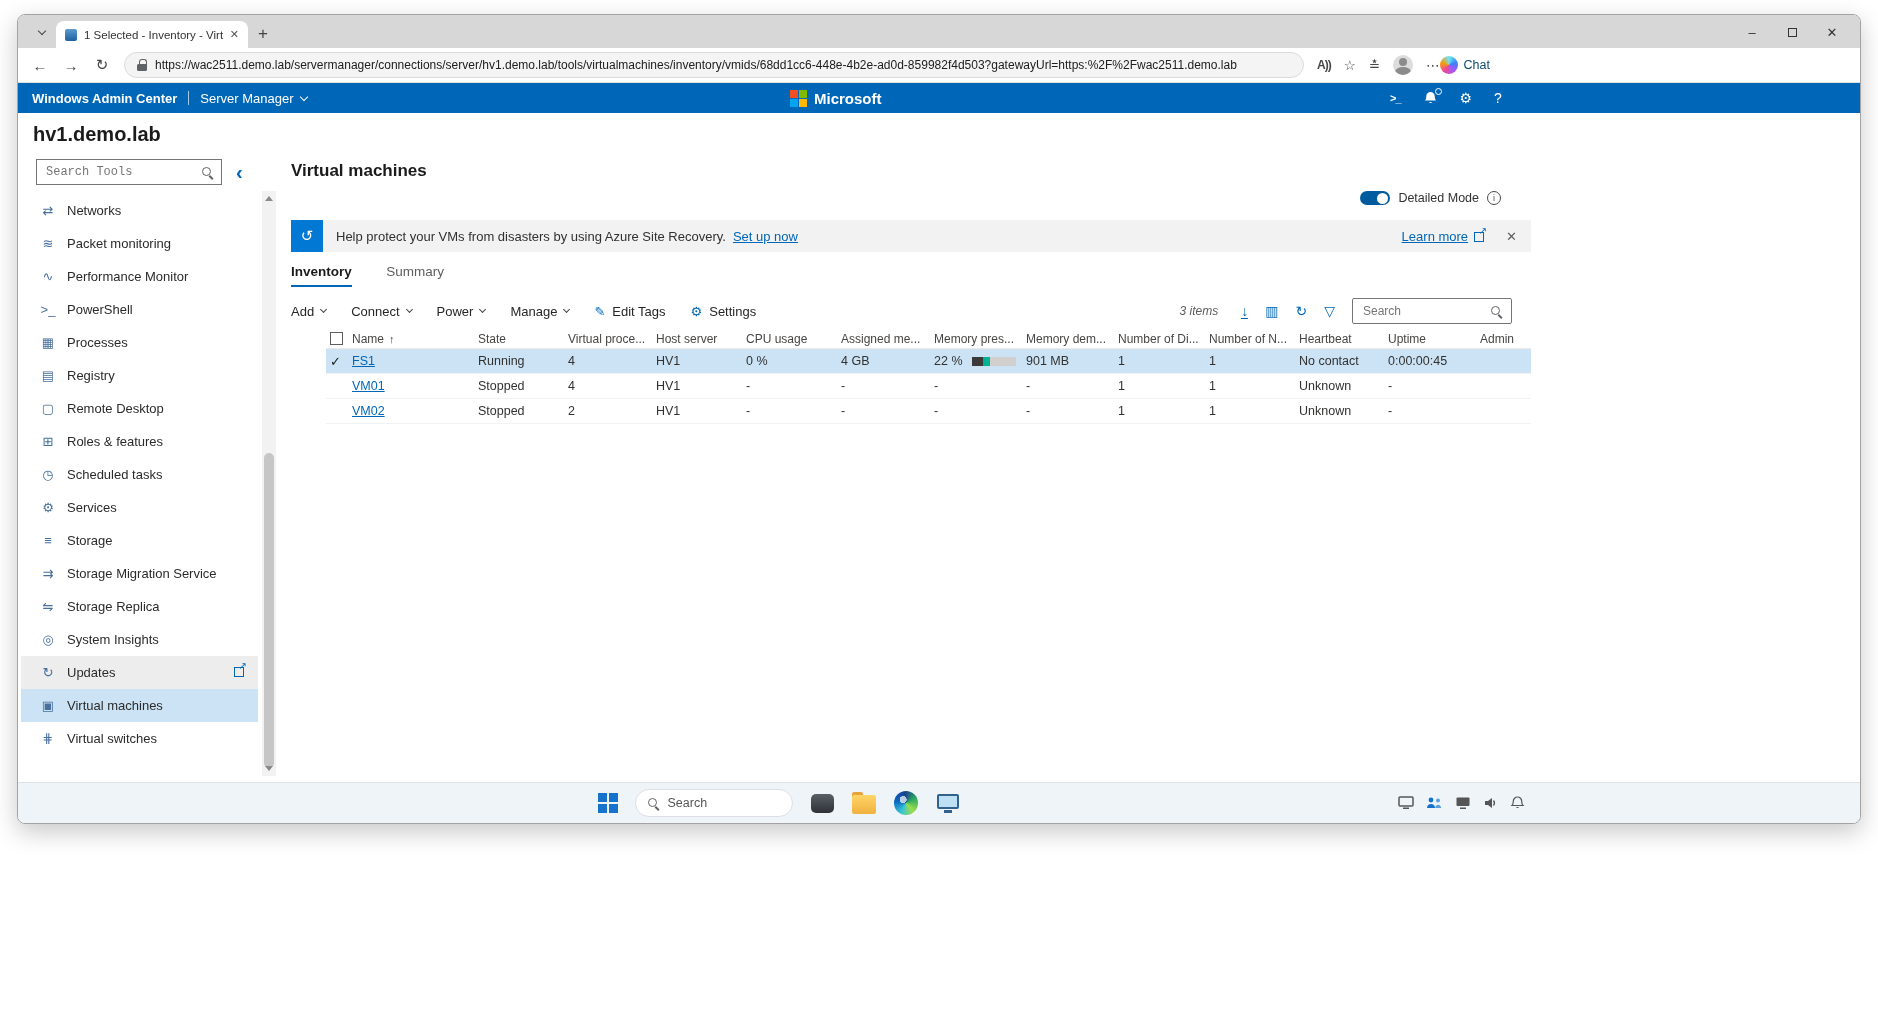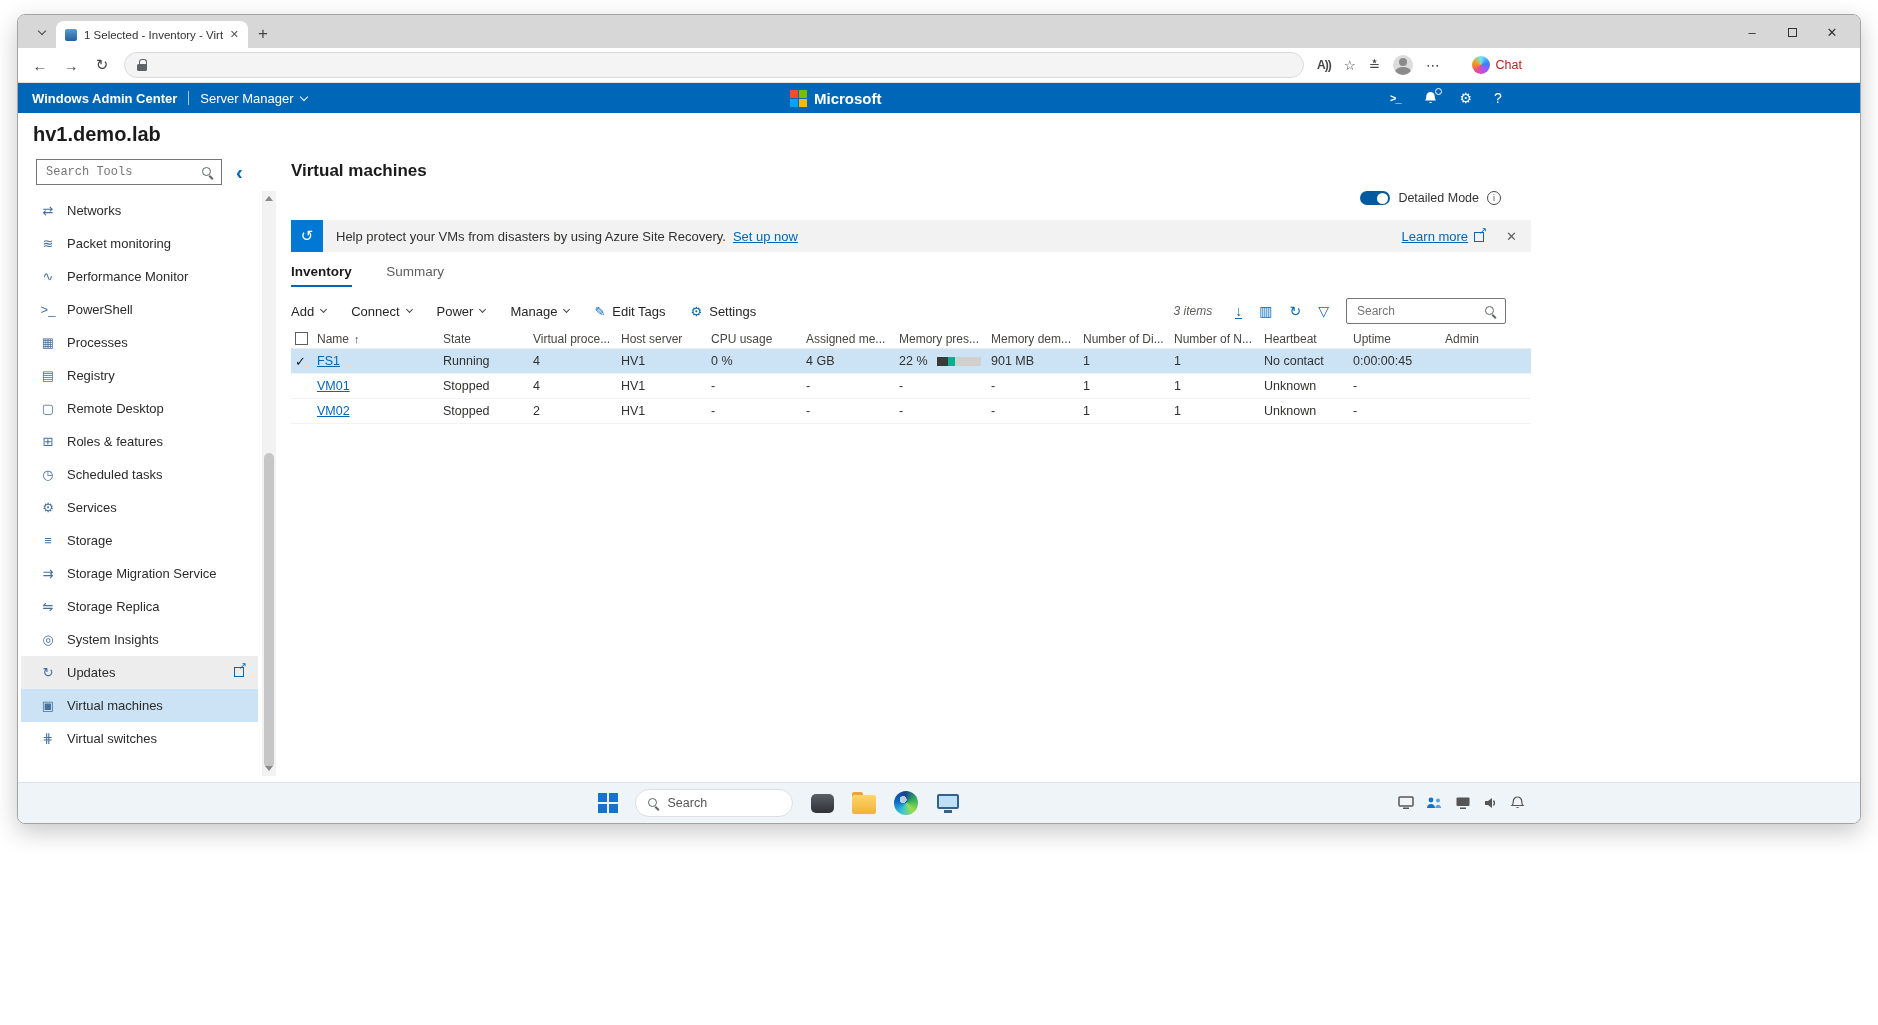--- a/index.html
+++ b/index.html
@@ -34,21 +34,21 @@
   .urlpill { margin-left: 9px; width: 1180px; height: 26px; background: #f4f4f4; border: 1px solid #dadada; border-radius: 13px; display: flex; align-items: center; padding: 0 12px; gap: 8px; }
   .lock { position: relative; display: inline-block; width: 10px; height: 12px; flex: 0 0 auto; }
   .lock::before { content: ""; position: absolute; left: 2px; top: 0; width: 6px; height: 6px; border: 1.5px solid #5f6368; border-radius: 3px 3px 0 0; border-bottom: none; }
   .lock::after { content: ""; position: absolute; left: 0; top: 5px; width: 10px; height: 7px; background: #5f6368; border-radius: 1.5px; }
   .urlinput { border: none; background: transparent; outline: none; font-size: 12px; color: #202020; width: 100%; font-family: inherit; padding: 0; }
   .abicon { margin-left: 13px; font-size: 13.5px; color: #474747; }
   .read-aloud { font-size: 12px; letter-spacing: -1px; font-weight: bold; }
   .avatar { margin-left: 13px; width: 20px; height: 20px; border-radius: 50%; background: #dcdcdc; position: relative; overflow: hidden; flex: 0 0 auto; }
   .avatar::before { content: ""; position: absolute; left: 6px; top: 3px; width: 8px; height: 8px; border-radius: 50%; background: #8b8b8b; }
   .avatar::after { content: ""; position: absolute; left: 2px; top: 12px; width: 16px; height: 10px; border-radius: 50%; background: #8b8b8b; }
-  .chatbtn { margin-left: 32px; display: flex; align-items: center; gap: 6px; font-size: 12.5px; color: #b91c1c; }
+  .chatbtn { margin-left: 0; display: flex; align-items: center; gap: 6px; font-size: 12.5px; color: #0c4a6e; }
   .copilot-icon { width: 18px; height: 18px; border-radius: 50%; background: conic-gradient(#6ee7f5, #3b82f6, #a855f7, #ec4899, #f59e0b, #6ee7f5); }
   
   .wacbar { height: 30px; background: var(--header_bg); display: flex; align-items: center; position: relative; color: #fff; flex: 0 0 auto; }
   .wac-title { font-size: 13px; font-weight: bold; margin-left: 14px; }
   .wac-sep { width: 1px; height: 14px; background: rgba(255,255,255,.65); margin: 0 11px; }
   .wac-module { font-size: 13px; display: flex; align-items: center; gap: 7px; }
   .ms-logo { position: absolute; left: 772px; top: 0; height: 30px; display: flex; align-items: center; gap: 7px; }
   .ms-squares { display: grid; grid-template-columns: 8px 8px; grid-template-rows: 8px 8px; gap: 1px; }
   .ms-squares i.r { background: var(--ms_red); } .ms-squares i.g { background: var(--ms_green); }
   .ms-squares i.b { background: var(--ms_blue); } .ms-squares i.y { background: var(--ms_yellow); }
@@ -95,31 +95,31 @@
   .banner-link { color: var(--link); text-decoration: underline; font-size: 13px; margin-left: 7px; cursor: pointer; }
   .banner-right { margin-left: auto; display: flex; align-items: center; gap: 6px; }
   .banner-close { color: #605e5c; font-size: 13px; margin-left: 14px; }
   .tabs { margin-top: 10px; border-bottom: 1px solid transparent; }
   .ptab { display: inline-block; font-size: 13.5px; color: #605e5c; margin-right: 30px; padding-bottom: 6px; cursor: pointer; }
   .ptab.active { color: #1b1b1b; font-weight: bold; border-bottom: 2px solid var(--accent); }
   .toolbar { margin-top: 8px; height: 30px; display: flex; align-items: center; gap: 25px; font-size: 13px; color: #262626; }
   .tbtn { display: flex; align-items: center; gap: 7px; cursor: pointer; }
   .tbtn .chev { width: 5px; height: 5px; }
   .tbic { color: var(--accent); font-size: 13px; }
-  .tb-right { margin-left: auto; display: flex; align-items: center; gap: 17px; margin-right: 25px; }
+  .tb-right { margin-left: auto; display: flex; align-items: center; gap: 17px; margin-right: 19px; }
   .items-count { font-style: italic; color: #605e5c; font-size: 12px; margin-right: 6px; }
   .tbic-btn { color: var(--accent); font-size: 14px; cursor: pointer; }
   .dl { border-bottom: 1.6px solid var(--accent); line-height: 11px; display: inline-block; padding-bottom: 1px; }
   .tsearch { width: 160px; height: 26px; border: 1px solid #767676; border-radius: 2px; display: flex; align-items: center; padding: 0 8px; }
   .tsearch input { border: none; outline: none; flex: 1; font-size: 12px; font-family: inherit; color: #333; min-width: 0; }
   .mag { position: relative; width: 13px; height: 13px; display: inline-block; flex: 0 0 auto; }
   .mag::before { content: ""; position: absolute; left: 1px; top: 1px; width: 7px; height: 7px; border: 1.5px solid #5f6368; border-radius: 50%; }
   .mag::after { content: ""; position: absolute; left: 9px; top: 9px; width: 4.5px; height: 1.6px; background: #5f6368; transform: rotate(45deg); transform-origin: 0 0; }
   
-  .grid { display: grid; grid-template-columns: 26px 126px 90px 88px 90px 95px 93px 92px 92px 91px 90px 89px 92px 84px; align-items: center; }
+  .grid { display: grid; grid-template-columns: 26px 126px 90px 88px 90px 95px 93px 92px 92px 91px 90px 89px 92px 84px; align-items: center; margin-left: 35px; }
   .grid .cell { padding-right: 8px; overflow: hidden; white-space: nowrap; }
   .grid .cb { padding-left: 4px; }
   .theader { margin-top: 4px; height: 19px; font-size: 12px; color: #484644; border-bottom: 1px solid #edebe9; }
   .checkbox { width: 13px; height: 13px; border: 1px solid #605e5c; display: inline-block; background: #fff; vertical-align: -2px; }
   .sort { margin-left: 5px; font-size: 11px; color: #484644; }
   .trow { height: 25px; font-size: 12.5px; color: #323130; border-bottom: 1px solid #f3f2f1; }
   .trow.selected { background: var(--row_selected); }
   .rowcheck { font-size: 13px; color: #1b1b1b; }
   .vmlink { color: var(--link); text-decoration: underline; cursor: pointer; }
   .memcell i { font-style: normal; }
@@ -165,20 +165,21 @@
       <span class="wc">✕</span>
     </div>
   </div>
 
   <div class="addrbar">
     <span class="navbtn">←</span>
     <span class="navbtn">→</span>
     <span class="navbtn">↻</span>
     <div class="urlpill">
       <span class="lock"></span>
+      <input class="urlinput" readonly="" value="https://wac2511.demo.lab/servermanager/connections/server/hv1.demo.lab/tools/virtualmachines/inventory/vmids/68dd1cc6-448e-4b2e-ad0d-859982f4d503?gatewayUrl=https:%2F%2Fwac2511.demo.lab" style="">
     </div>
     <span class="abicon read-aloud">A))</span>
     <span class="abicon">☆</span>
     <span class="abicon">≛</span>
     <span class="avatar"></span>
     <span class="abicon">⋯</span>
     <div class="chatbtn">
       <span class="copilot-icon"></span>
       <span>Chat</span>
     </div>

